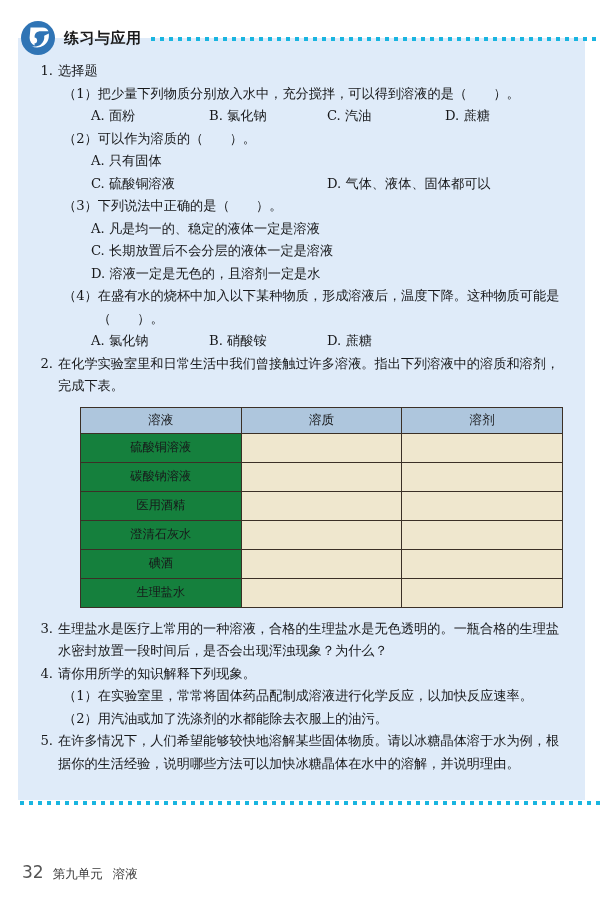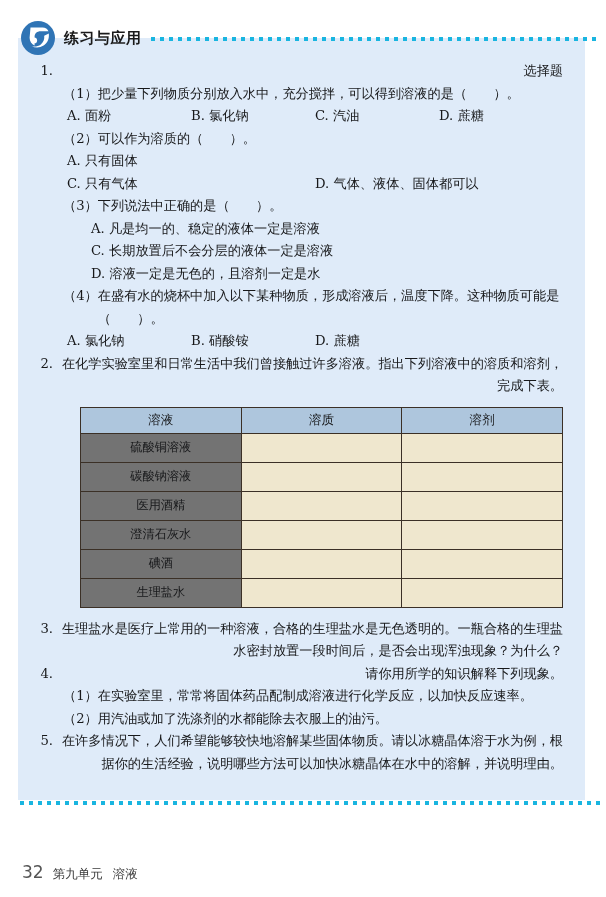--- a/index.html
+++ b/index.html
@@ -105,41 +105,40 @@
   .qnum {
     flex: 0 0 auto;
     width: 24px;
     text-align: right;
     padding-right: 5px;
     box-sizing: border-box;
   }
   .qtext {
     flex: 1 1 auto;
     white-space: normal;
-    text-align: right;
   }
   .qtext.nowrap { white-space: pre; }
 
   
   .subq {
     margin-left: 29px;
   }
   .subq .sline {
     display: flex;
     align-items: flex-start;
   }
   .slabel {
     flex: 0 0 auto;
     white-space: pre;
   }
   .stext { flex: 1 1 auto; }
 
   
   .opts {
-    margin-left: 33px;
+    margin-left: 57px;
     display: flex;
   }
   .opts.four > span { width: 25%; }
   .opts.two > span { width: 50%; }
   .opts > span { white-space: pre; display: inline-block; }
   .opt-list { margin-left: 57px; }
   .opt-list div { white-space: pre; }
 
   
   .tbl-wrap {
@@ -160,21 +159,21 @@
     vertical-align: middle;
     padding: 0;
   }
   table.solutions th {
     background: #aec6dd;
     font-weight: normal;
     height: 25px;
     font-size: 12.6px;
   }
   table.solutions td.name {
-    background: #737373;
+    background: #15803d;
     width: 166px;
   }
   table.solutions td.blank {
     background: #efe7ce;
   }
 
   
   .footer {
     position: absolute;
     left: 22px;
@@ -237,21 +236,21 @@
       <div class="subq">
         <div class="sline">
           <span class="slabel">（2）</span>
           <span class="stext">可以作为溶质的（　　）。</span>
         </div>
       </div>
       <div class="opts two">
         <span>A. 只有固体</span>
       </div>
       <div class="opts two">
-        <span>C. 只有气体</span>
+        <span>C. 硫酸铜溶液</span>
         <span>D. 气体、液体、固体都可以</span>
       </div>
 
       <div class="subq">
         <div class="sline">
           <span class="slabel">（3）</span>
           <span class="stext">下列说法中正确的是（　　）。</span>
         </div>
       </div>
       <div class="opt-list">

